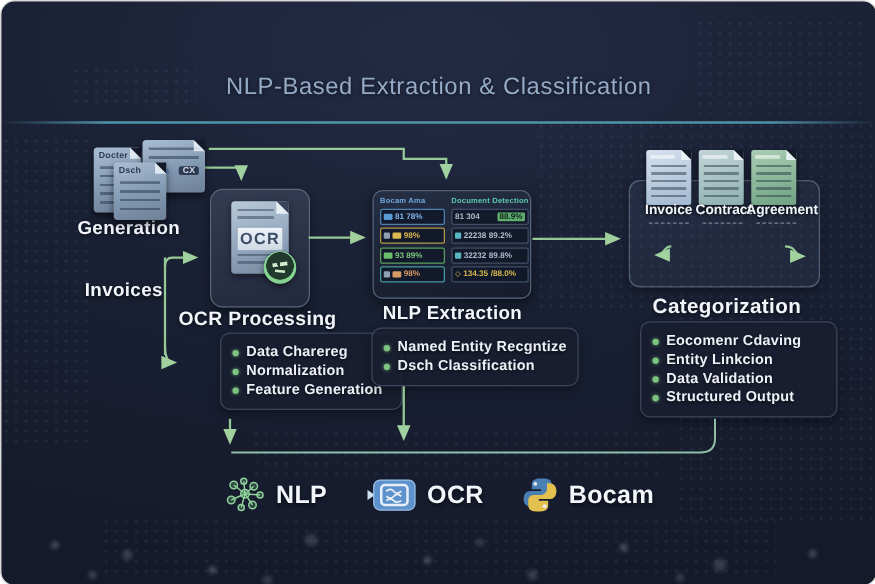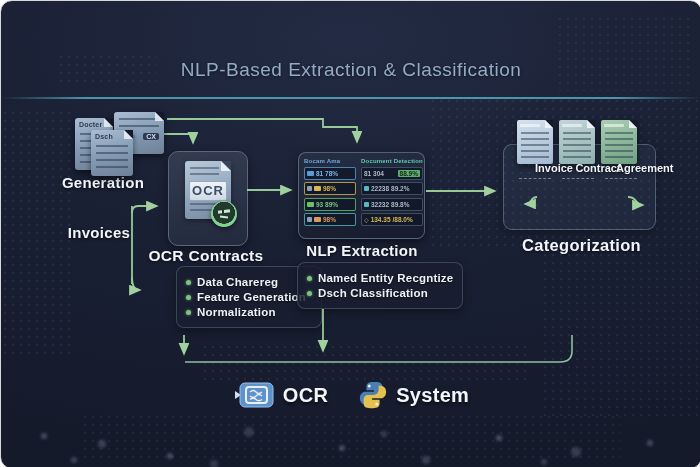--- a/index.html
+++ b/index.html
@@ -87,21 +87,21 @@
     background:rgba(74,94,120,.16);border:1px solid rgba(150,175,200,.4);box-shadow:0 3px 8px rgba(0,0,0,.3);}
   .cdoc{position:absolute;width:36px;height:44px;border-radius:2px;box-shadow:0 3px 6px rgba(0,0,0,.5);}
   .cdoc::before{content:"";position:absolute;top:0;right:0;border-top:8px solid #151a2b;border-left:8px solid transparent;}
   .cdoc::after{content:"";position:absolute;top:0;right:0;border-bottom:8px solid rgba(240,246,250,.9);border-right:8px solid transparent;}
   .cdoc .band{position:absolute;left:3px;top:4px;width:20px;height:3px;border-radius:1px;background:rgba(255,255,255,.55);}
   .cdoc .dlines{position:absolute;left:4px;right:4px;top:12px;height:26px;
     background:repeating-linear-gradient(to bottom,rgba(40,60,70,.5) 0 2px,transparent 2px 6px);}
   .cdoc.invoice{background:linear-gradient(165deg,#d4e0ee,#a3b9d2);}
   .cdoc.contract{background:linear-gradient(165deg,#c2d5d8,#8fb0b0);}
   .cdoc.agreement{background:linear-gradient(165deg,#a9cdb2,#6fa183);}
-  .cdoc-label{position:absolute;color:#f2f5fa;font-size:11px;font-weight:700;text-align:center;text-shadow:0 1px 3px rgba(0,0,0,.75);margin-left:19px;}
+  .cdoc-label{position:absolute;color:#f2f5fa;font-size:11px;font-weight:700;text-align:center;text-shadow:0 1px 3px rgba(0,0,0,.75);}
   .dashline{position:absolute;width:32px;border-top:1px dashed rgba(175,190,210,.6);}
   .categ-box{position:absolute;left:537px;top:185px;width:90px;height:38px;border-radius:6px;
     background:rgba(20,27,42,.92);border:1px solid #48556d;box-shadow:0 2px 6px rgba(0,0,0,.45);
     display:flex;flex-direction:column;justify-content:center;align-items:center;gap:1px;}
   .categ-box div{color:#edf1f7;font-size:10.5px;font-weight:700;line-height:1.2;text-shadow:0 1px 2px rgba(0,0,0,.6);}
   
   .legend{position:absolute;left:0;top:379px;width:100%;display:flex;justify-content:center;align-items:center;gap:30px;}
   .legend-item{display:flex;align-items:center;gap:8px;}
   .legend-label{color:#f2f5fa;font-size:20px;font-weight:700;letter-spacing:.3px;text-shadow:0 2px 3px rgba(0,0,0,.6);}
   svg{display:block;}
@@ -141,26 +141,26 @@
   <div class="srclabel" style="left:60px;top:223px;width:76px;">Invoices</div>
 
   <div class="ocr-box">
     <div class="ocr-doc">
       <div class="ocr-lines-top"></div>
       <div class="ocr-band">OCR</div>
       <div class="ocr-lines-bot"></div>
       <div class="ocr-badge"></div>
     </div>
   </div>
-  <div class="stagelabel" style="left:135px;top:246px;width:140px;font-size:15.5px;">OCR Contracts</div>
+  <div class="stagelabel" style="left:135px;top:246px;width:140px;font-size:15.5px;">OCR Processing</div>
   <div class="fbox" style="left:139px;top:265px;width:126px;margin-left:36px;">
     <ul>
       <li>Data Charereg</li>
+      <li>Normalization</li>
       <li>Feature Generation</li>
-      <li>Normalization</li>
     </ul>
   </div>
 
   <div class="nlp-panel">
     <div class="np-grid">
       <div>
         <div class="np-h left">Bocam Ama</div>
         <div class="np-pill b-blue">
             <span class="chip c-blue"></span>
             <span class="t-blue">81 78%</span>
@@ -225,20 +225,28 @@
       <span class="band"></span>
       <span class="dlines"></span>
     </div>
   <div class="cdoc-label" style="left:512px;top:161px;width:44px;">Invoice</div>
   <div class="cdoc-label" style="left:554px;top:161px;width:48px;">Contract</div>
   <div class="cdoc-label" style="left:596px;top:161px;width:54px;">Agreement</div>
   <div class="dashline" style="left:518px;top:177px;"></div>
   <div class="dashline" style="left:561px;top:177px;"></div>
   <div class="dashline" style="left:604px;top:177px;"></div>
   <div class="stagelabel" style="left:508px;top:235px;width:145px;font-size:16.5px;">Categorization</div>
+  <div class="fbox" style="left:511px;top:256px;width:138px;">
+    <ul>
+      <li>Eocomenr Cdaving</li>
+      <li>Entity Linkcion</li>
+      <li>Data Validation</li>
+      <li>Structured Output</li>
+    </ul>
+  </div>
 
   <svg class="arrows" width="700" height="467" viewBox="0 0 700 467">
     <defs>
       <marker id="ah" markerWidth="8" markerHeight="8" refX="5.5" refY="3" orient="auto">
         <path d="M0,0 L7,3 L0,6 Z" fill="#a9dba4"></path>
       </marker>
     </defs>
     <g fill="none" stroke="#9ed39b" stroke-width="1.8" opacity="0.95">
       <path d="M166,118 H322 V126 H356 V140" marker-end="url(#ah)"></path>
       <path d="M150,133 H192 V141" marker-end="url(#ah)"></path>
@@ -251,35 +259,53 @@
       <path d="M322,308 V349" marker-end="url(#ah)"></path>
       <path d="M536,196 C529,196 531,203 525,203" marker-end="url(#ah)"></path>
       <path d="M627,196 C637,196 634,204 641,204" marker-end="url(#ah)"></path>
     </g>
     <path d="M571,334 V350 Q571,361 559,361 H184" fill="none" stroke="#9ccfb2" stroke-width="1.6" opacity="0.9"></path>
   </svg>
 
   <div class="legend">
     <div class="legend-item">
       <span>
+        <svg width="34" height="32" viewBox="0 0 34 32">
+          <g stroke="#8fd19a" stroke-width="1.2" fill="rgba(127,201,139,.25)">
+            <path d="M17,15 L8,8 M17,15 L16,5 M17,15 L24,9 M17,15 L29,16 M17,15 L23,24 M17,15 L14,26 M17,15 L6,20" fill="none"></path>
+            <circle cx="8" cy="8" r="3"></circle>
+              <circle cx="16" cy="5" r="2.4"></circle>
+              <circle cx="24" cy="9" r="3"></circle>
+            <circle cx="29" cy="16" r="2.4"></circle>
+              <circle cx="23" cy="24" r="3"></circle>
+              <circle cx="14" cy="26" r="2.4"></circle>
+            <circle cx="6" cy="20" r="3"></circle>
+              <circle cx="17" cy="15" r="3.4"></circle>
+          </g>
+        </svg>
+      </span>
+      <span class="legend-label">NLP</span>
+    </div>
+    <div class="legend-item">
+      <span>
         <svg width="42" height="30" viewBox="0 0 42 30">
           <path d="M2,11 L8,15 L2,19 Z" fill="#cfe0f2"></path>
           <rect x="7" y="3" width="33" height="24" rx="5" fill="#5e92cc" stroke="#9cc1e8" stroke-width="1"></rect>
           <rect x="13" y="7" width="21" height="16" rx="3" fill="none" stroke="#e9eff7" stroke-width="2"></rect>
           <path d="M17,12 q3.5,-3 6,0 t6,0 M17,16 q3.5,3 6,0 t6,0 M17,19.5 q3.5,-2.5 6,0 t6,0" fill="none" stroke="#e9eff7" stroke-width="1.4"></path>
         </svg>
       </span>
       <span class="legend-label">OCR</span>
     </div>
     <div class="legend-item">
       <span>
         <svg width="30" height="30" viewBox="0 0 32 32">
           <path d="M16,2 c-5,0 -7,2 -7,5 v4 h8 v1.5 H8 c-3.5,0 -6,2.5 -6,7 0,4 2.5,6.5 6,6.5 h2 v-4.5 c0,-3 2.5,-5.5 5.5,-5.5 h6 c2.5,0 4.5,-2 4.5,-4.5 V7 c0,-3 -2,-5 -7,-5 z" fill="#4a7fb5"></path>
           <circle cx="12" cy="6.5" r="1.6" fill="#e9eef5"></circle>
           <path d="M16,30 c5,0 7,-2 7,-5 v-4 h-8 v-1.5 h9 c3.5,0 6,-2.5 6,-7 0,-4 -2.5,-6.5 -6,-6.5 h-2 v4.5 c0,-3 0,0 0,0 0,3 -2.5,5.5 -5.5,5.5 h-6 c-2.5,0 -4.5,2 -4.5,4.5 V25 c0,3 2,5 7,5 z" fill="#e3c14f"></path>
           <circle cx="20" cy="25.5" r="1.6" fill="#e9eef5"></circle>
         </svg>
       </span>
-      <span class="legend-label">System</span>
+      <span class="legend-label">Bocam</span>
     </div>
   </div>
 
 </div>
 
 </body></html>

